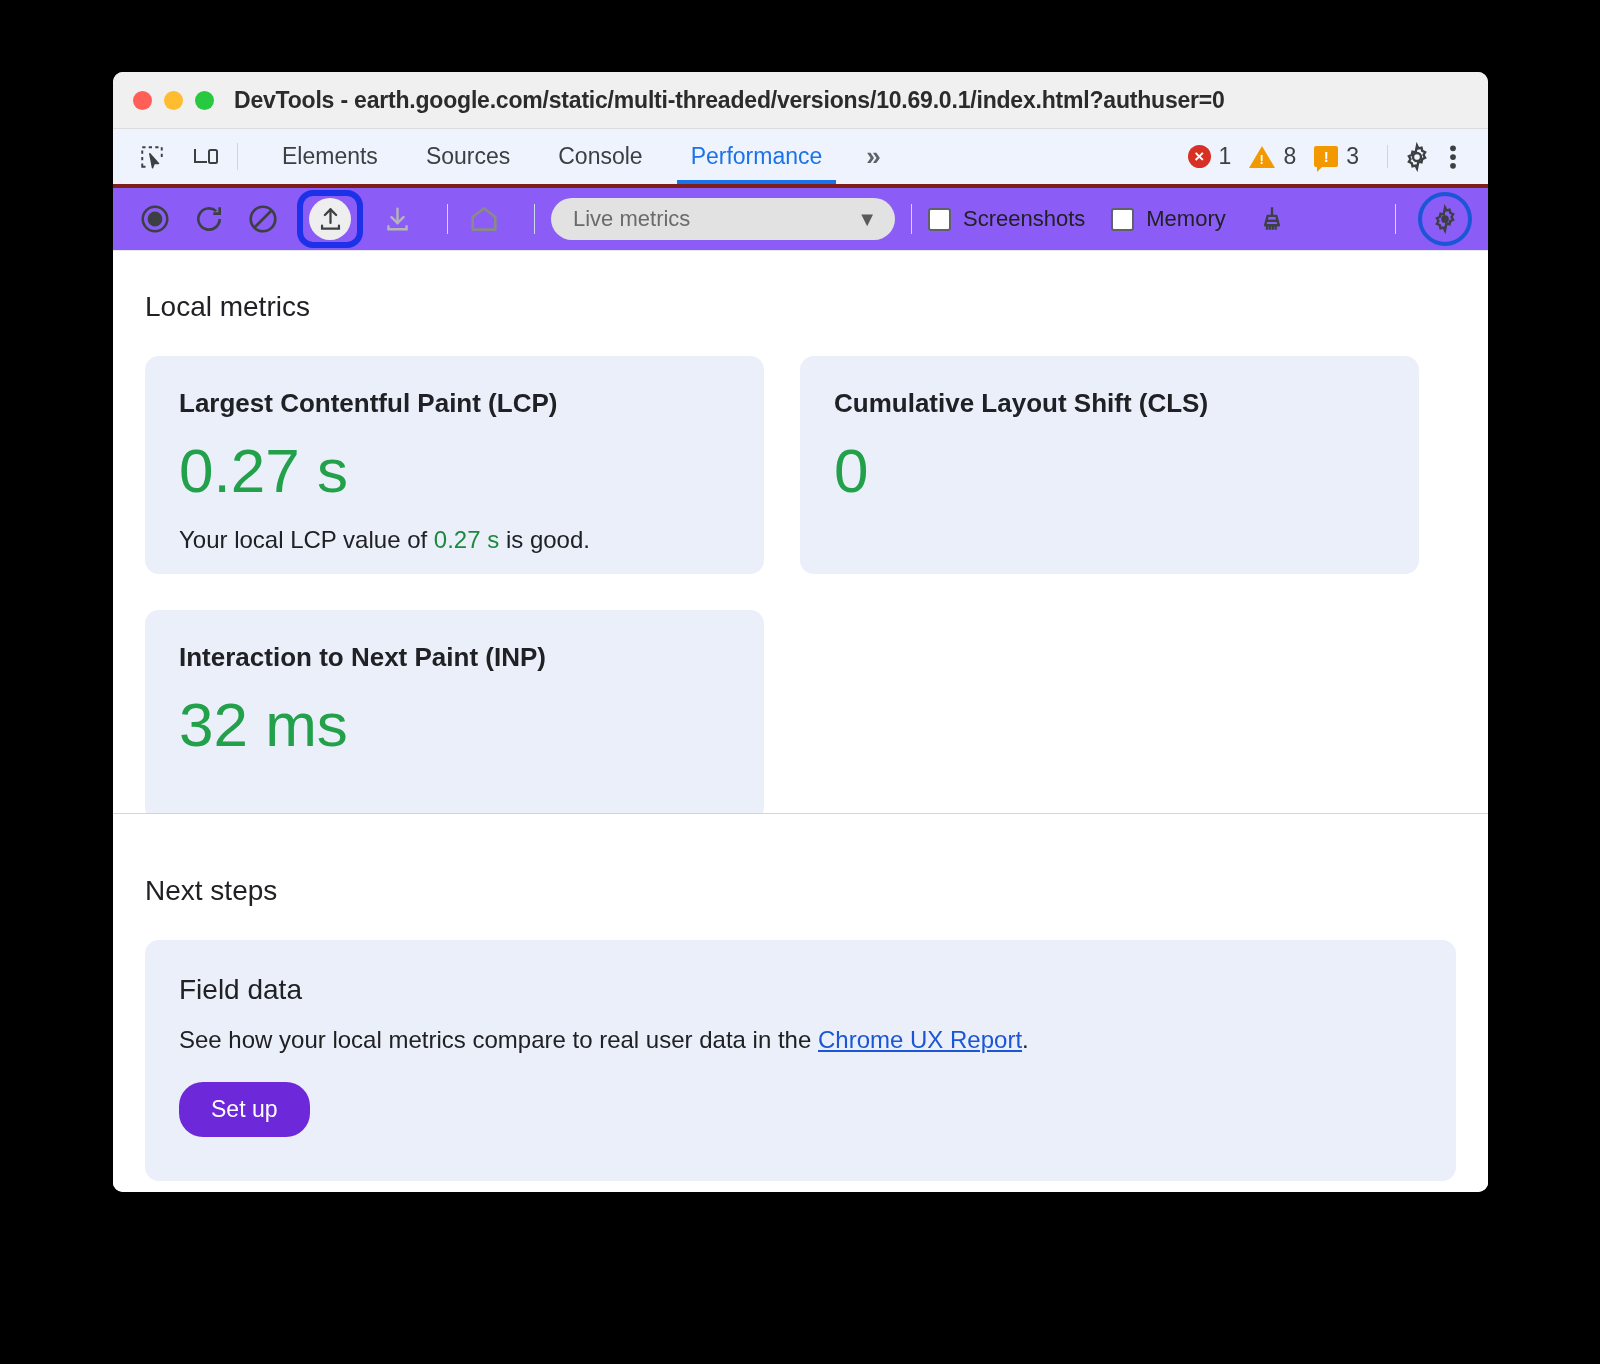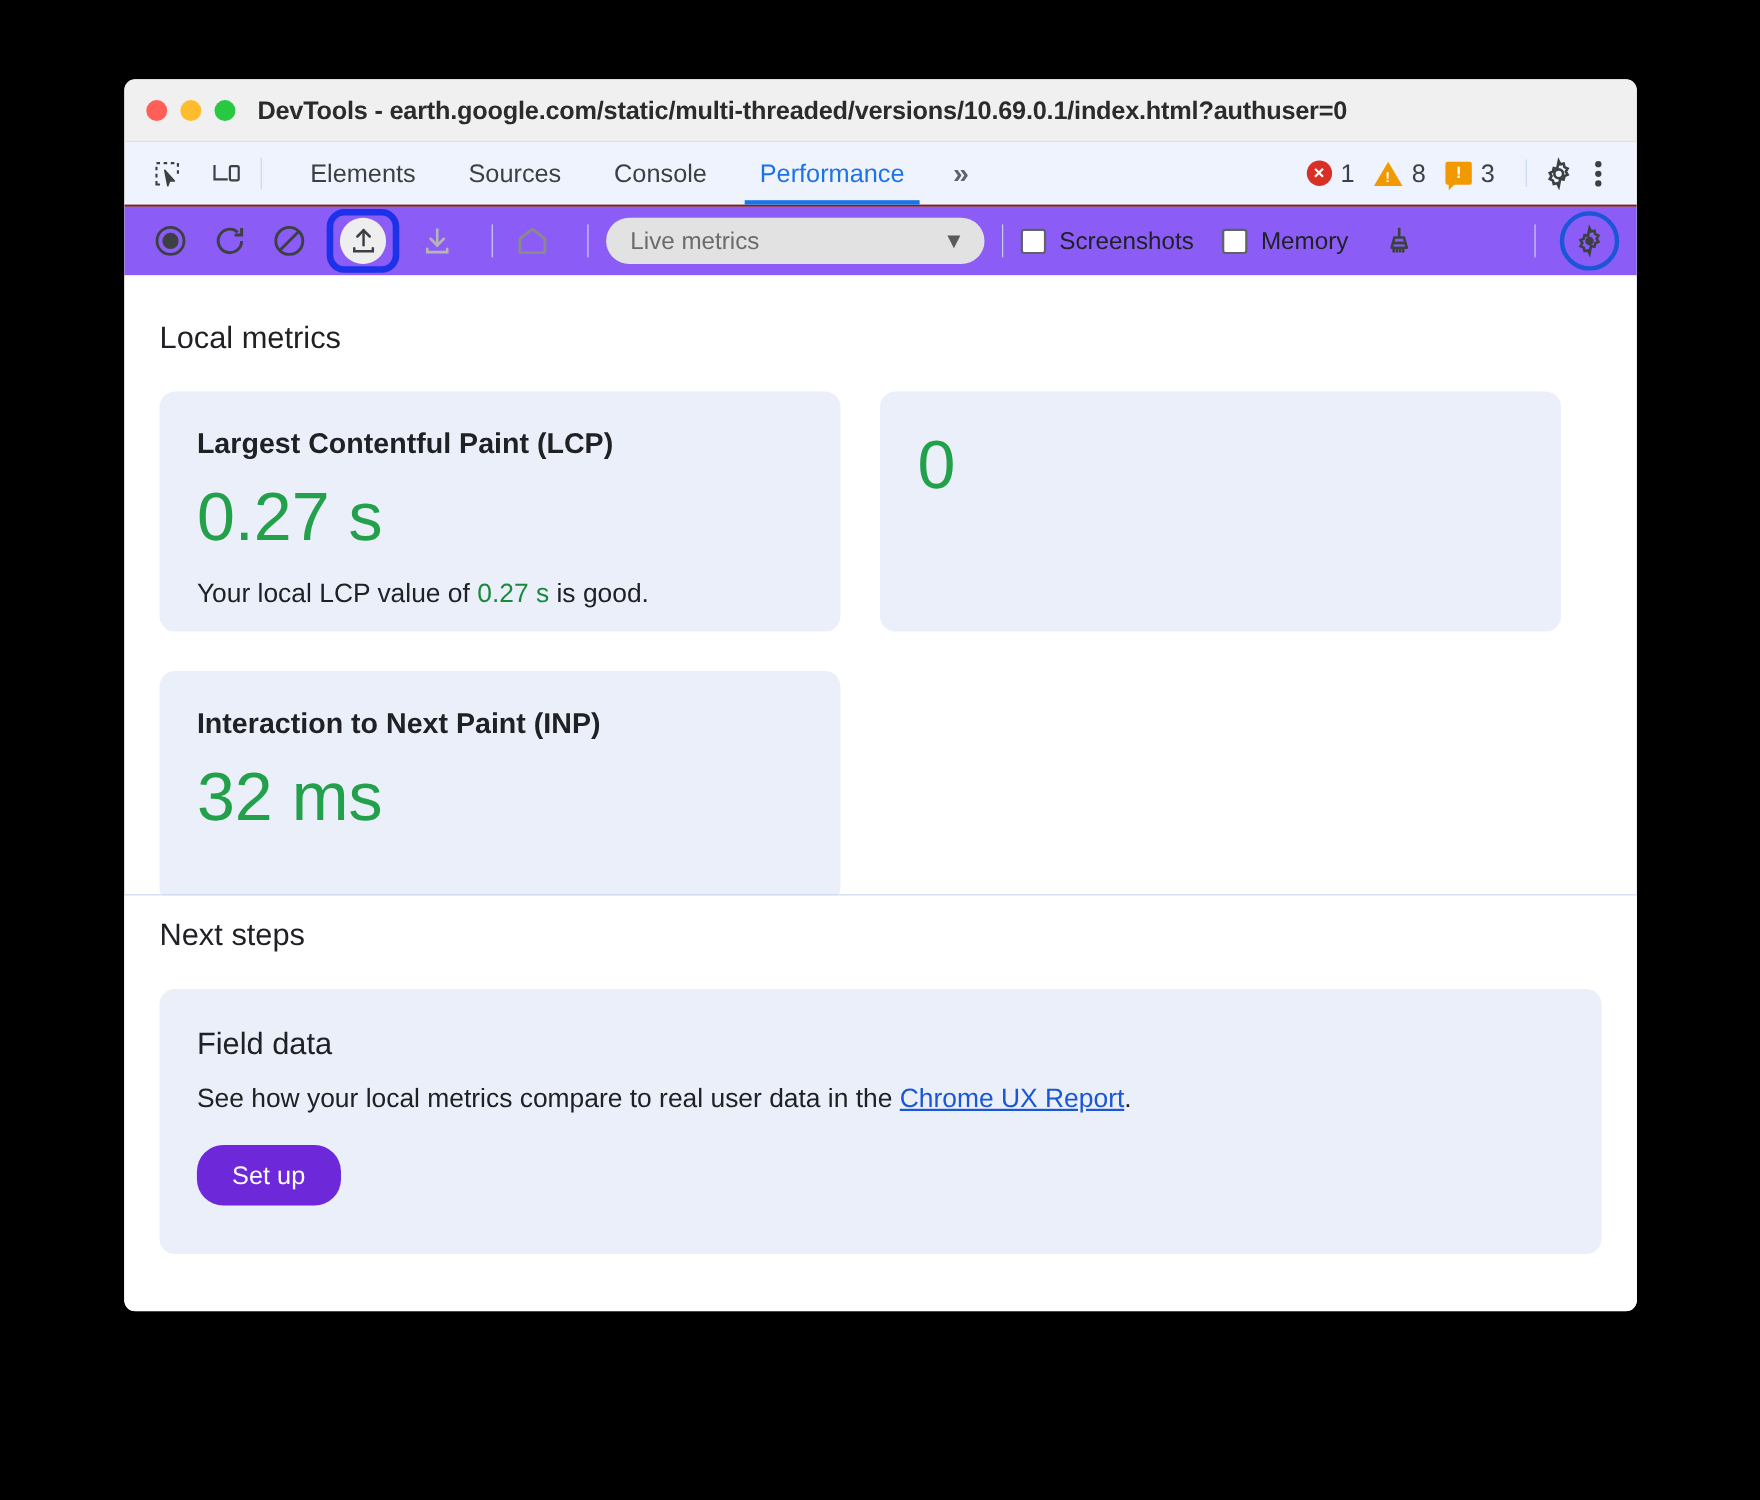--- a/index.html
+++ b/index.html
@@ -44,21 +44,21 @@
     letter-spacing: -0.2px;
     white-space: nowrap;
   }
 
   
   .tabstrip {
     height: 59px;
     background: #eff3fd;
     display: flex; align-items: stretch;
     position: relative;
-    border-bottom: 2px solid #7f1d1d;
+    border-bottom: 4px solid #7f1d1d;
   }
   .tool-icons { display: flex; align-items: center; padding-left: 22px; gap: 20px; }
   .icon-btn {
     width: 34px; height: 34px;
     display: flex; align-items: center; justify-content: center;
     color: #3c4043;
   }
   .vsep { width: 1px; background: #c8d4f0; margin: 14px 14px 14px 14px; align-self: stretch; }
   .tabs { display: flex; align-items: stretch; margin-left: 6px; }
   .tab {
@@ -211,21 +211,21 @@
   .metric-desc b { color: #1a8a3c; font-weight: normal; }
 
   .section-divider {
     position: absolute; left: 0; right: 0;
     top: 562px; height: 1px; background: #c8d4f0;
   }
   .clip-mask {
     position: absolute; left: 0; right: 0; top: 563px;
     height: 378px; background: #fff;
   }
-  .next-steps { position: absolute; left: 0; right: 0; top: 543px; }
+  .next-steps { position: absolute; left: 0; right: 0; top: 584px; }
   .field-card {
     background: #eaeffa; border-radius: 14px;
     margin: 0 32px;
     padding: 34px 34px 44px 34px;
   }
   .field-card h3 {
     font-size: 28px; color: #202124; font-weight: normal; margin-bottom: 20px;
   }
   .field-card p { font-size: 24px; color: #202124; }
   .field-card a { color: #1a56d6; text-decoration: underline; }
@@ -401,20 +401,21 @@
       <div class="cards">
         <div class="card">
           <h3>Largest Contentful Paint (LCP)</h3>
           <div class="metric-value">0.27 s</div>
           <div class="metric-desc">
             <span>Your local LCP value of </span><b>0.27 s</b><span> is good.</span>
           </div>
         </div>
 
         <div class="card">
+          <h3>Cumulative Layout Shift (CLS)</h3>
           <div class="metric-value">0</div>
         </div>
 
         <div class="card" style="padding-bottom:60px;">
           <h3>Interaction to Next Paint (INP)</h3>
           <div class="metric-value">32 ms</div>
         </div>
       </div>
 
       <div class="clip-mask"></div>

